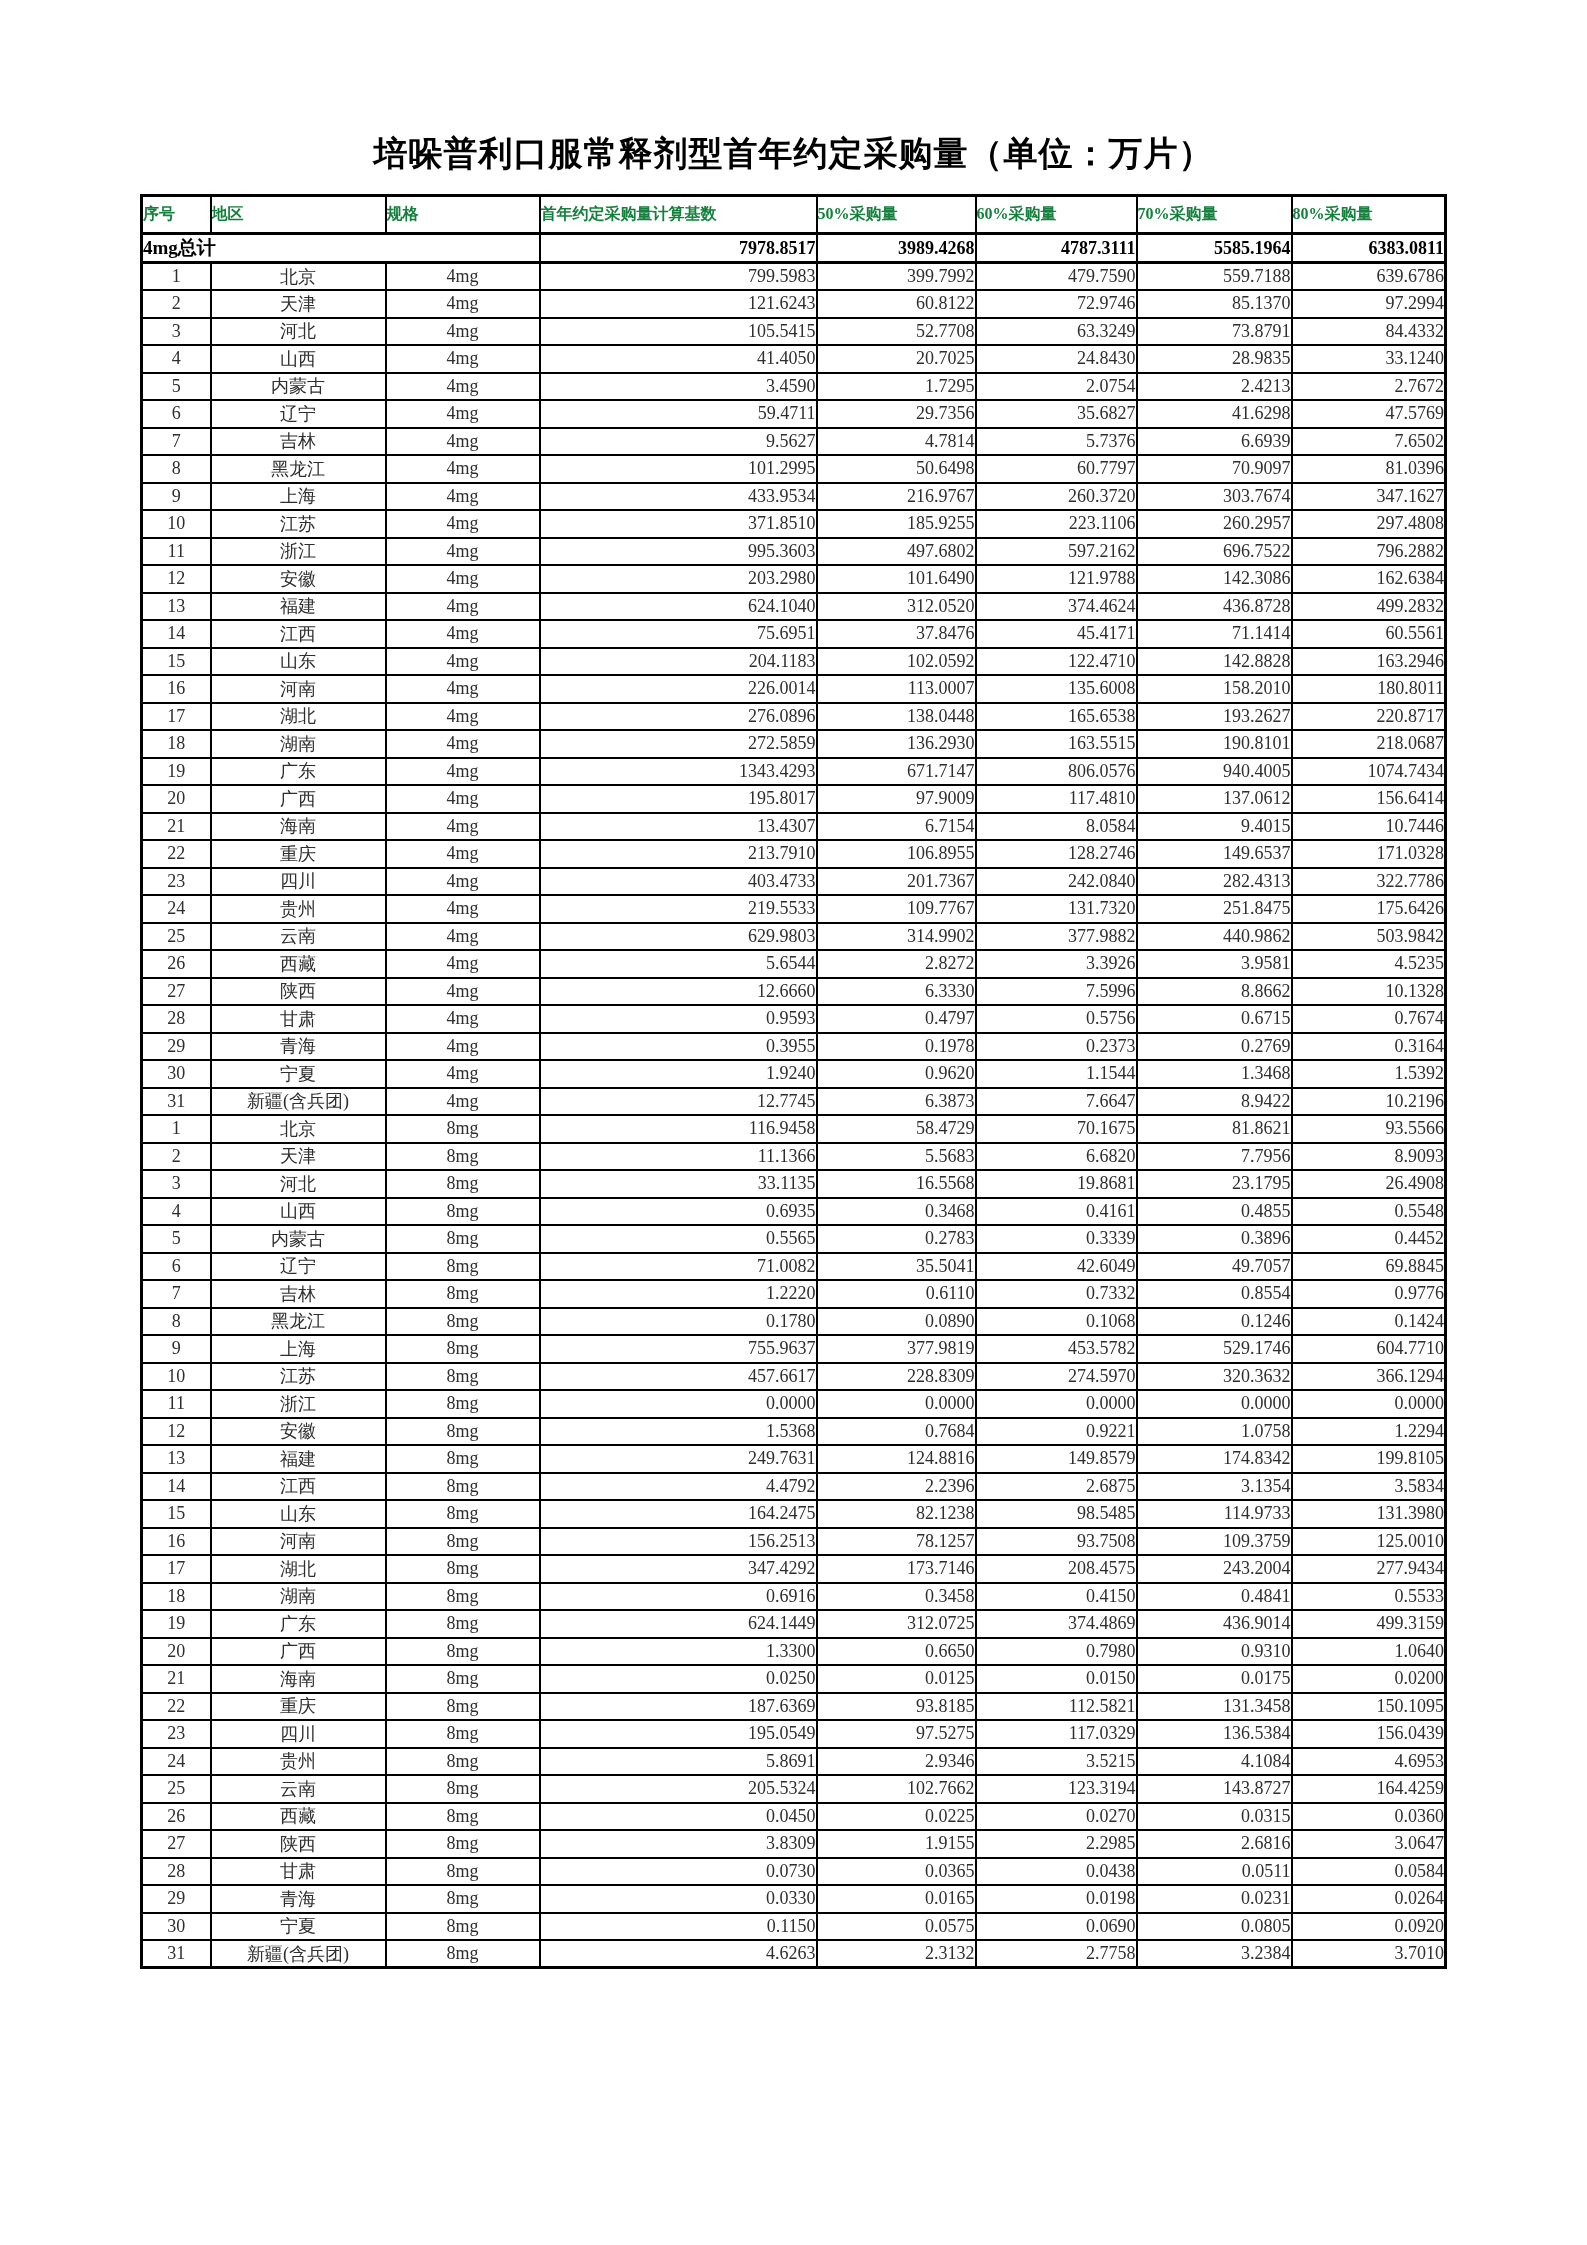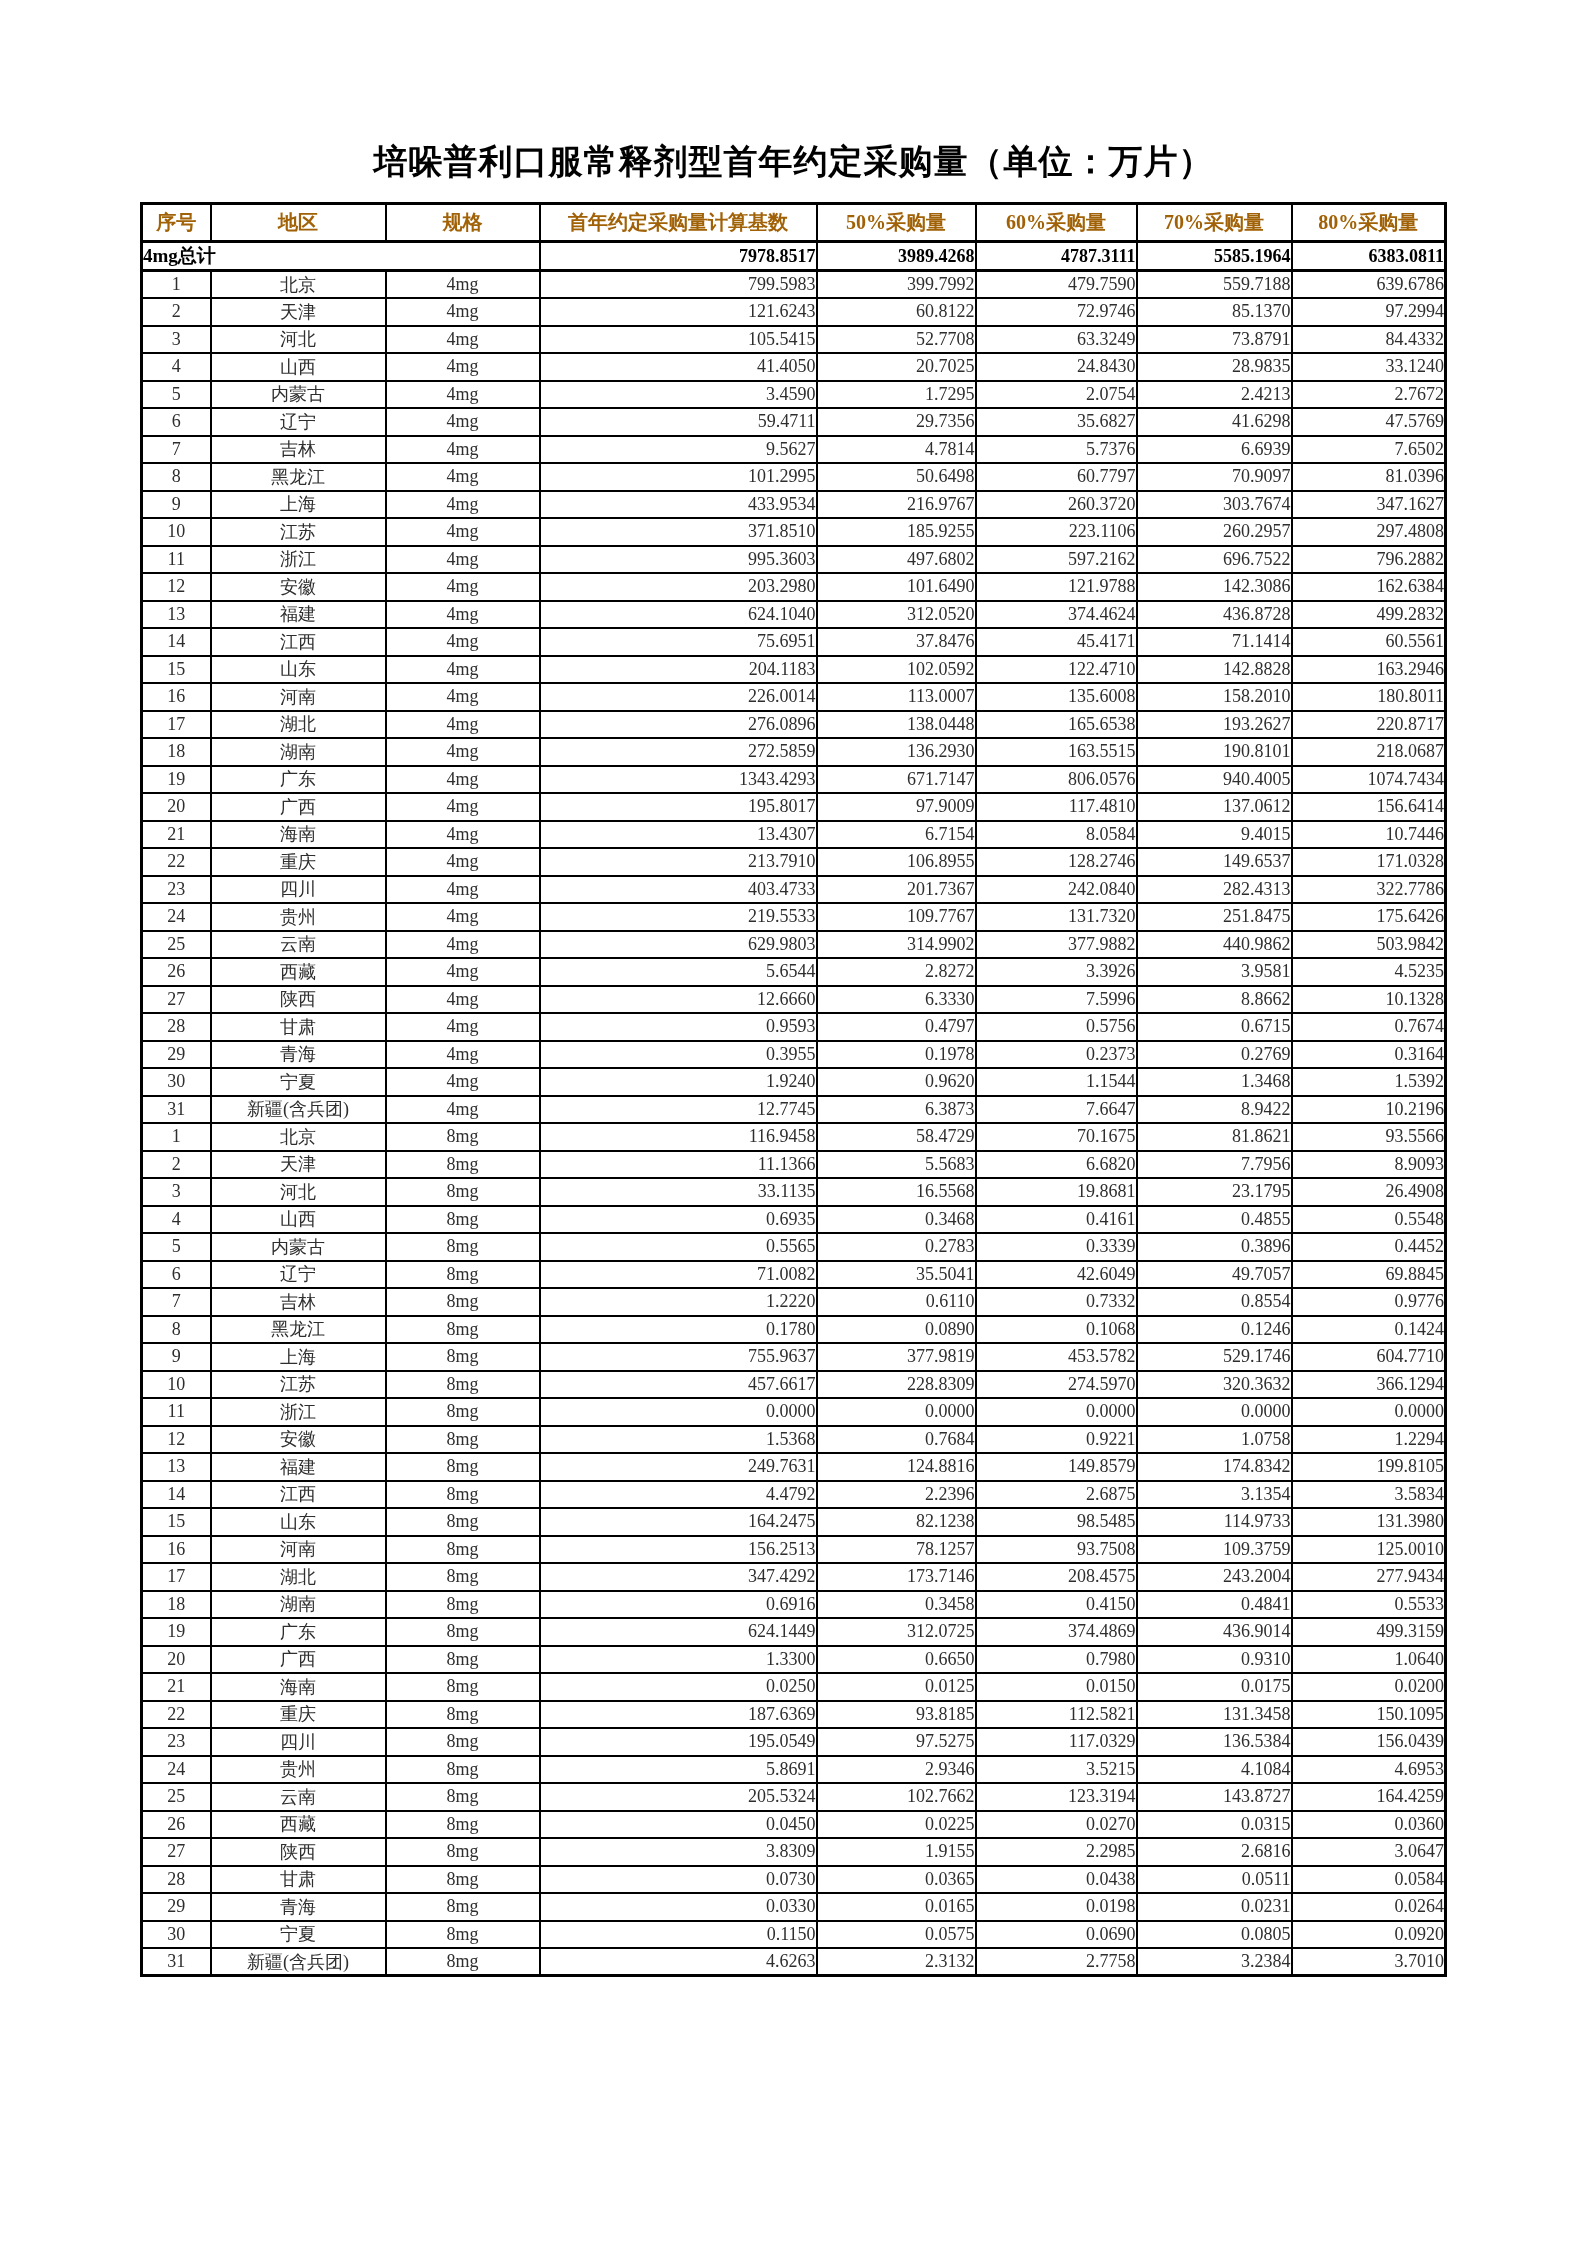--- a/index.html
+++ b/index.html
@@ -6,21 +6,21 @@
   .page{
     position:relative;
     width:1587px;
     height:2245px;
     background:#ffffff;
     font-family:"Liberation Serif","DejaVu Serif",serif;
     color:#000;
     overflow:hidden;
   }
   .title{
-    margin:8px;
+    margin:0;
     padding-top:132px;
     text-align:center;
     font-size:34px;
     line-height:44px;
     font-weight:bold;
     letter-spacing:1px;
     white-space:nowrap;
   }
   table.grid{
     border-collapse:collapse;
@@ -30,24 +30,24 @@
     border:3px solid #000;
   }
   table.grid th, table.grid td{
     border:2px solid #000;
     padding:0;
     overflow:hidden;
     white-space:nowrap;
   }
   thead tr{height:38px;}
   table.grid th{
-    font-size:20px;
+    font-size:16px;
     font-weight:bold;
-    text-align:center;
-    color:#a16207;
+    text-align:left;
+    color:#15803d;
   }
   tbody tr{height:27.5px;}
   td.center{
     font-size:18px;
     text-align:center;
     color:#2e2e2e;
   }
   td.num{
     font-size:18px;
     text-align:right;

